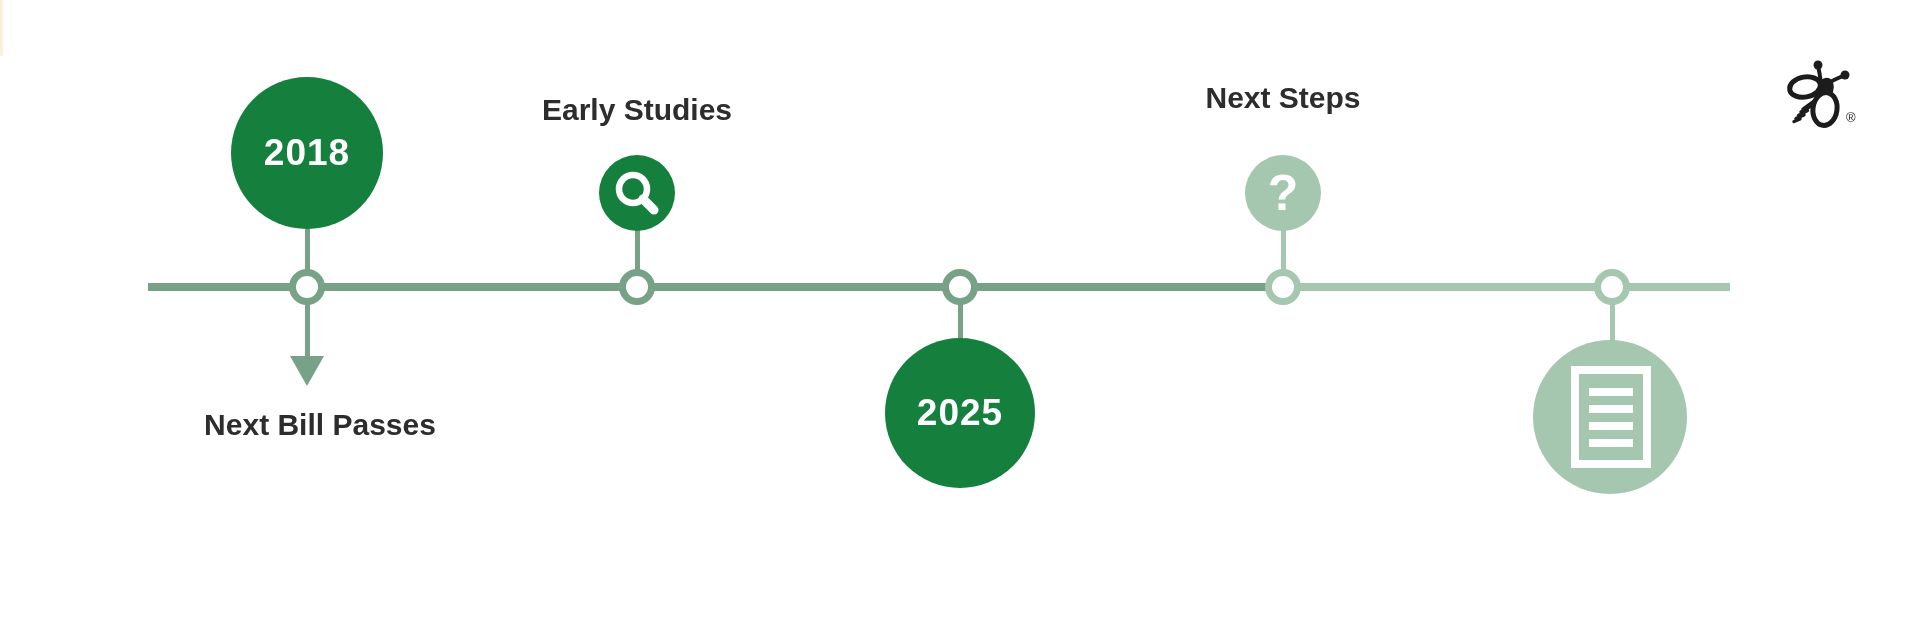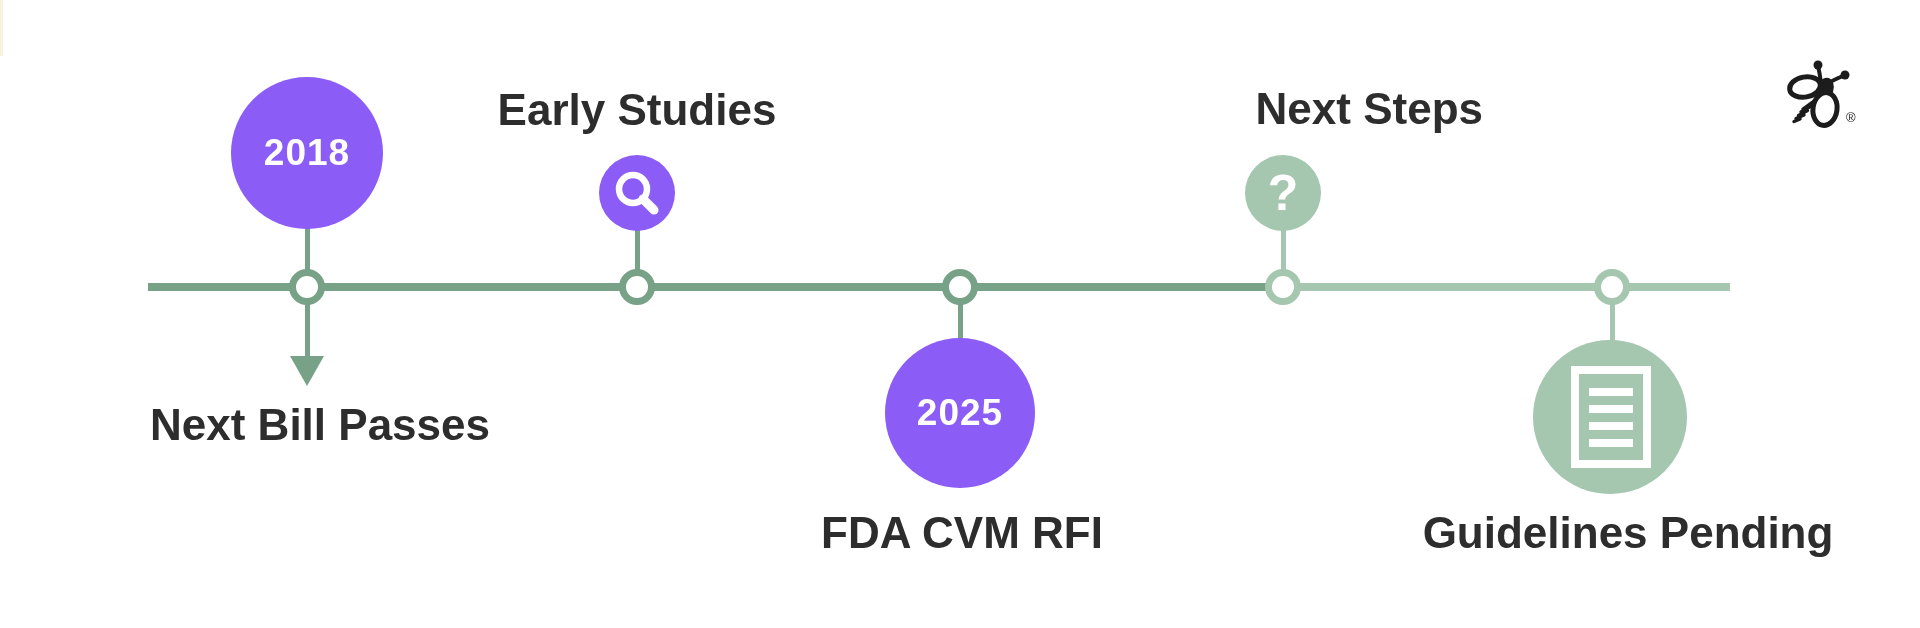--- a/index.html
+++ b/index.html
@@ -19,27 +19,27 @@
     background:#ffffff;border:7px solid #78a287;box-sizing:border-box;z-index:3;}
   .ring.light{border-color:#a5c6af;}
 
   
   .conn{position:absolute;width:5px;z-index:1;background:#78a287;}
   .conn.light{background:#a5c6af;}
 
   
   .circle{position:absolute;border-radius:50%;display:flex;align-items:center;
     justify-content:center;z-index:2;}
-  .c-dark{background:#8b5cf6;}
+  .c-dark{background:#15803d;}
   .c-light{background:#a5c6af;}
 
   .year-text{color:#ffffff;font-weight:bold;font-size:37px;letter-spacing:1px;}
   .q-glyph{color:#ffffff;font-weight:bold;font-size:50px;line-height:76px;}
 
-  .label{position:absolute;font-weight:bold;font-size:44px;color:#2d2d2d;
+  .label{position:absolute;font-weight:bold;font-size:30px;color:#2d2d2d;
     text-align:center;line-height:42px;white-space:nowrap;}
 
   .arrowhead{position:absolute;left:290px;top:356px;width:0;height:0;z-index:1;
     border-left:17px solid transparent;border-right:17px solid transparent;
     border-top:30px solid #78a287;}
 
   .bee{position:absolute;left:1784px;top:56px;width:74px;height:76px;}
   .reg-mark{position:absolute;left:1846px;top:110px;font-size:13px;color:#1c1c1c;
     font-family:"Liberation Sans",sans-serif;}
 </style>
@@ -70,41 +70,39 @@
     </svg>
   </div>
   <div class="conn" style="left:635px;top:229px;height:44px;"></div>
   <div class="ring" style="left:619px;"></div>
 
   <div class="ring" style="left:942px;"></div>
   <div class="conn" style="left:958px;top:303px;height:40px;"></div>
   <div class="circle c-dark" style="left:885px;top:338px;width:150px;height:150px;justify-content:center;">
     <span class="year-text">2025</span>
   </div>
-  <div class="label" style="left:762px;top:512px;width:400px;">FDA CVM RFI</div>
 
-  <div class="label" style="left:1083px;top:87px;width:400px;line-height:44px;text-align:right;">Next Steps</div>
+  <div class="label" style="left:1083px;top:76px;width:400px;line-height:44px;">Next Steps</div>
   <div class="circle c-light" style="left:1245px;top:155px;width:76px;height:76px;">
     <span class="q-glyph">?</span>
   </div>
   <div class="conn light" style="left:1281px;top:229px;height:44px;"></div>
   <div class="ring light" style="left:1265px;"></div>
 
   <div class="ring light" style="left:1594px;"></div>
   <div class="conn light" style="left:1610px;top:303px;height:42px;"></div>
   <div class="circle c-light" style="left:1533px;top:340px;width:154px;height:154px;">
     <svg width="154" height="154" viewBox="0 0 154 154">
       <rect x="42" y="30" width="72" height="94" fill="none" stroke="#ffffff" stroke-width="8"></rect>
       <line x1="56" y1="52" x2="100" y2="52" stroke="#ffffff" stroke-width="8"></line>
       <line x1="56" y1="69" x2="100" y2="69" stroke="#ffffff" stroke-width="8"></line>
       <line x1="56" y1="86" x2="100" y2="86" stroke="#ffffff" stroke-width="8"></line>
       <line x1="56" y1="103" x2="100" y2="103" stroke="#ffffff" stroke-width="8"></line>
     </svg>
   </div>
-  <div class="label" style="left:1398px;top:512px;width:460px;">Guidelines Pending</div>
 
   <svg class="bee" viewBox="0 0 74 76">
 
     <path d="M37 27 C36 19, 35 14, 34 10" stroke="#1c1c1c" stroke-width="4" fill="none" stroke-linecap="round"></path>
     <circle cx="34" cy="9" r="4.5" fill="#1c1c1c"></circle>
     <path d="M43 28 C49 24, 54 22, 59 20" stroke="#1c1c1c" stroke-width="4" fill="none" stroke-linecap="round"></path>
     <circle cx="61" cy="19" r="4.5" fill="#1c1c1c"></circle>
 
     <g stroke="#1c1c1c" stroke-width="3.4" stroke-linecap="round" fill="none">
       <path d="M30 45 L19 53"></path>

